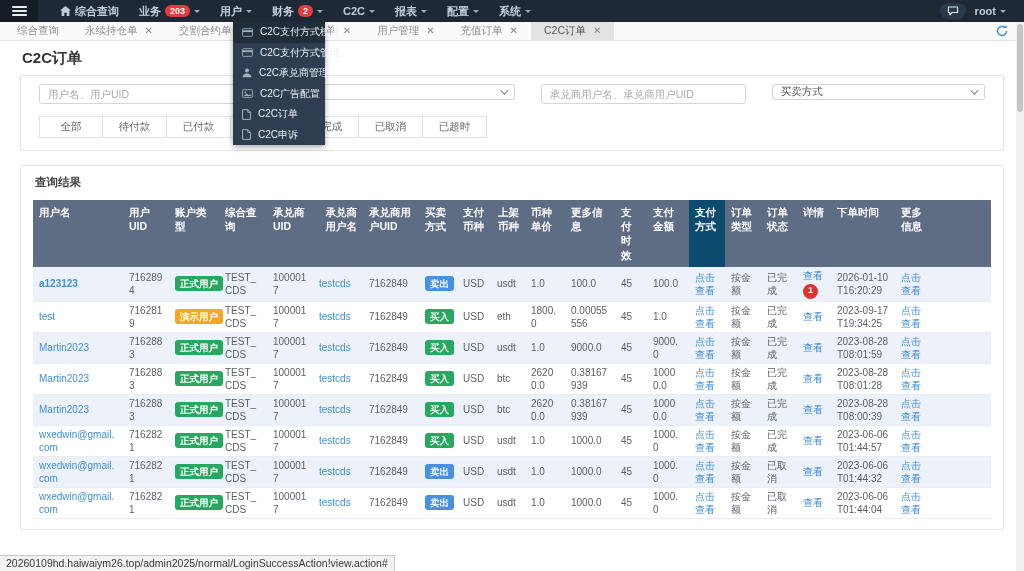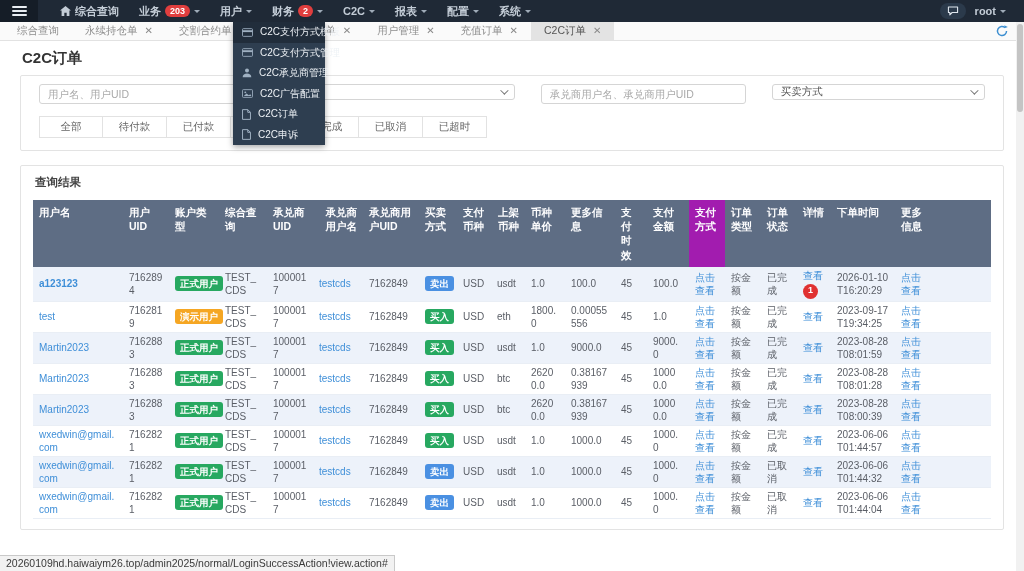--- a/index.html
+++ b/index.html
@@ -288,21 +288,21 @@
             <th style="background: rgb(94, 109, 132);">承兑商UID</th>
             <th style="background: rgb(94, 109, 132); text-align: right;">承兑商用户名</th>
             <th style="background: rgb(94, 109, 132);">承兑商用户UID</th>
             <th style="background: rgb(94, 109, 132);">买卖方式</th>
             <th style="background: rgb(94, 109, 132);">支付币种</th>
             <th style="background: rgb(94, 109, 132); text-align: right;">上架币种</th>
             <th style="background: rgb(94, 109, 132);">币种单价</th>
             <th style="background: rgb(94, 109, 132);">更多信息</th>
             <th style="background: rgb(94, 109, 132);">支付时效</th>
             <th style="background: rgb(94, 109, 132);">支付金额</th>
-            <th style="background: #a21caf;">支付方式</th>
+            <th style="background: #0c4a6e;">支付方式</th>
             <th style="background: rgb(94, 109, 132);">订单类型</th>
             <th style="background: rgb(94, 109, 132);">订单状态</th>
             <th style="background: rgb(94, 109, 132);">详情</th>
             <th style="background: rgb(94, 109, 132);">下单时间</th>
             <th style="background: rgb(94, 109, 132);">更多信息</th>
             <th style="background: rgb(94, 109, 132);"></th>
           </tr>
         </thead>
         <tbody>
           <tr>

